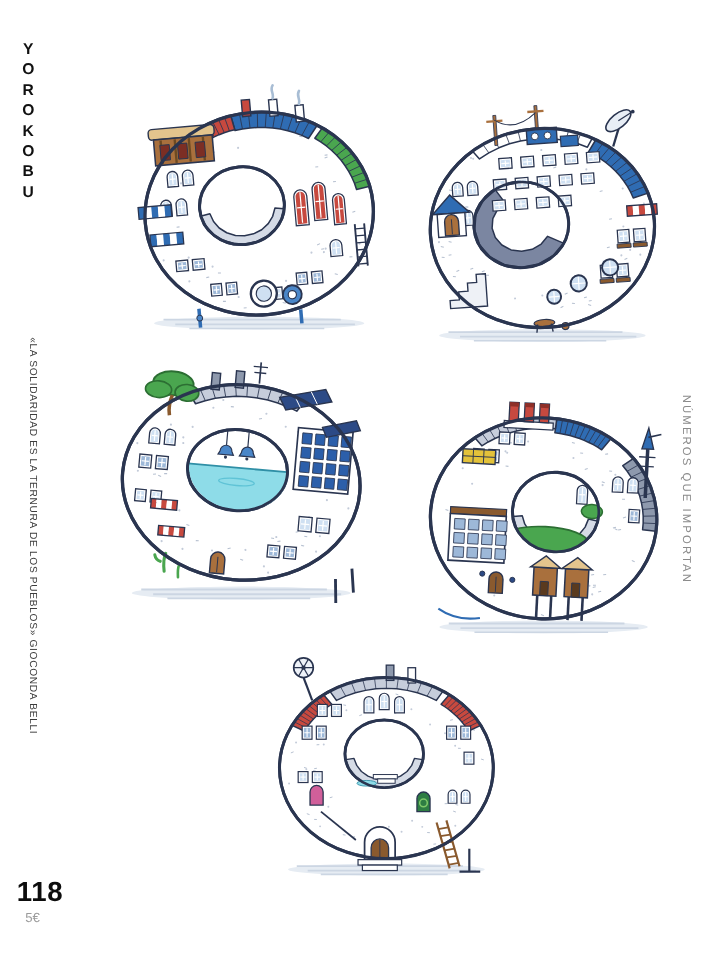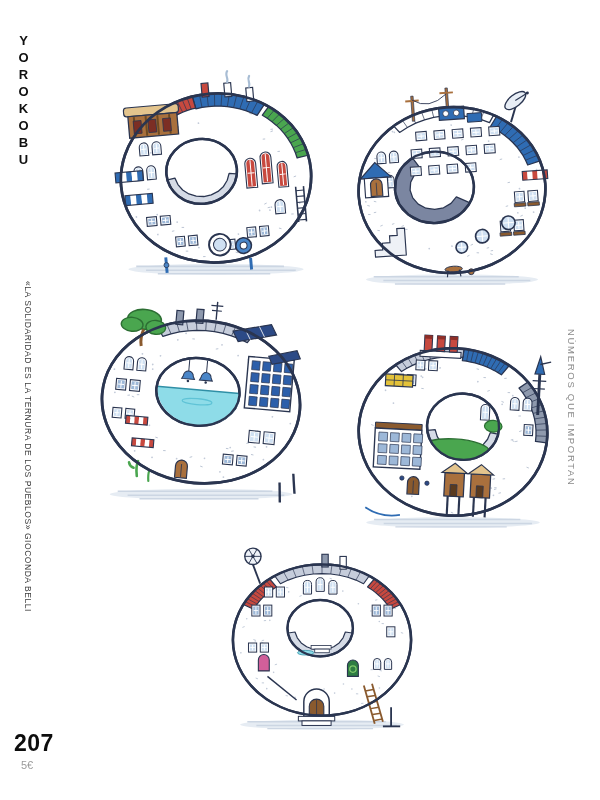--- a/index.html
+++ b/index.html
@@ -21,21 +21,21 @@
   #illo-4{left:334px;top:325px;width:238px;height:214px;}
   #illo-5{left:206px;top:540px;width:232px;height:200px;}
 </style>
 </head>
 <body>
 
 <div class="page">
   <div class="masthead">YOROKOBU</div>
   <div class="left-quote">«LA SOLIDARIDAD ES LA TERNURA DE LOS PUEBLOS» GIOCONDA BELLI</div>
   <div class="right-caption">NÚMEROS QUE IMPORTAN</div>
-  <div class="issue-number">207</div>
+  <div class="issue-number">118</div>
   <div class="price">5€</div>
 
   <figure class="illo" id="illo-1" aria-label="Ring-shaped building with striped blue awnings, thatched timber attic, gothic red windows, green tiled roof, gears and ladders">
       <svg viewBox="0 0 240 220">
         <ellipse cx="120" cy="203" rx="89.24000000000001" ry="5.5" fill="#e6ecf3"></ellipse>
         <line x1="38.75999999999999" y1="200" x2="189.24" y2="200" stroke="#ccd6e3" stroke-width="1.6"></line>
         <line x1="48.75999999999999" y1="204" x2="201.24" y2="204" stroke="#ccd6e3" stroke-width="1.6"></line>
         <line x1="60.75999999999999" y1="207.5" x2="175.24" y2="207.5" stroke="#ccd6e3" stroke-width="1.4"></line>
         <g transform="rotate(-5 120 110)">
           <path d="M23 110 a97 86 0 1 0 194 0 a97 86 0 1 0 -194 0 Z M70 102 a36 33 0 1 0 72 0 a36 33 0 1 0 -72 0 Z" fill-rule="evenodd" fill="#fff" stroke="#2a3550" stroke-width="2.6"></path>

